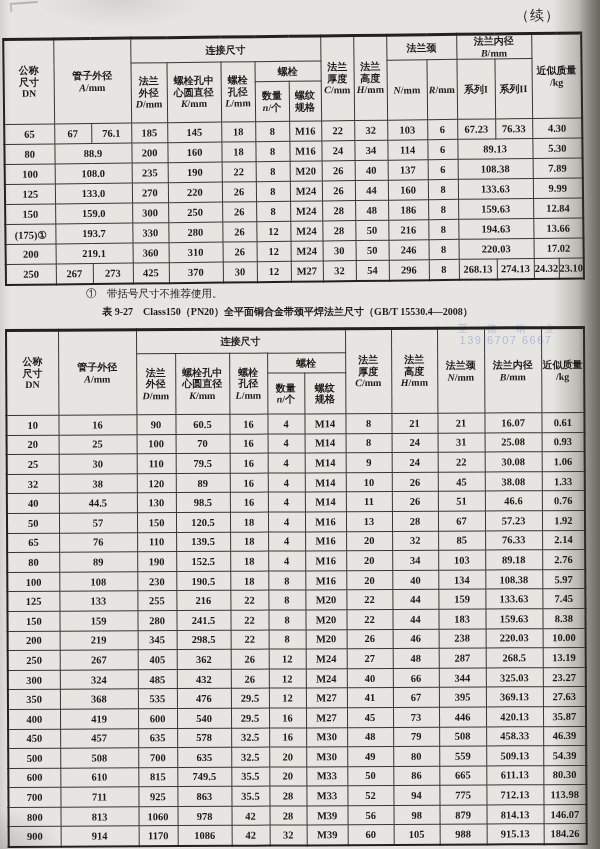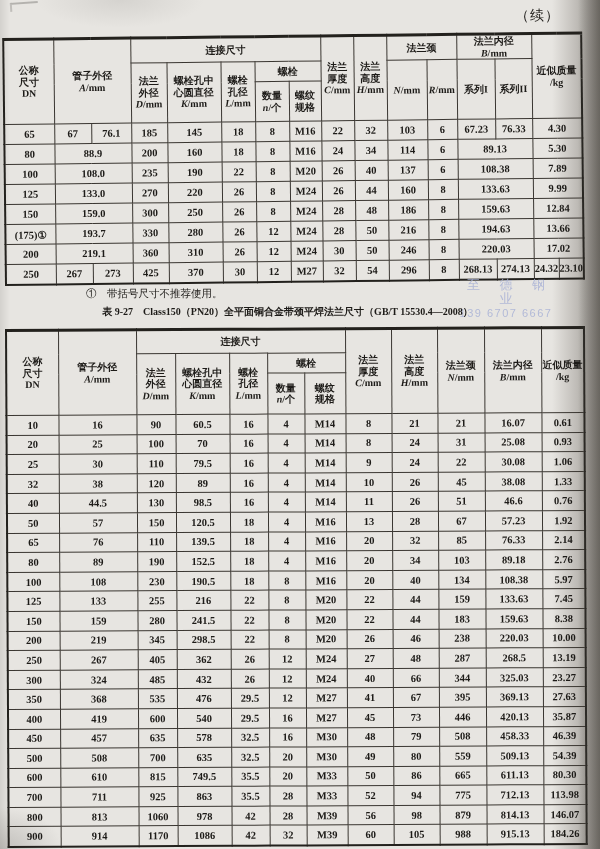--- a/index.html
+++ b/index.html
@@ -21,21 +21,21 @@
   .tbl th{font-size:10px;font-weight:bold;line-height:1.15;}
   .tbl td{font-size:10.5px;font-weight:bold;white-space:nowrap;}
   .tbl tr.h1{height:24px;} .tbl tr.h2{height:20px;} .t1wrap tr.h3{height:40px;} .t2wrap tr.h3{height:41px;}
   .t1wrap tbody tr{height:20px;} .t2wrap tbody tr{height:19.6px;}
   .hl{display:block;white-space:pre-line;}
   .hsub{display:block;}
   .hv{font-style:italic;font-weight:bold;}
   .footnote{position:absolute;left:86px;top:287px;font-size:10.5px;text-align:right;}
   .tbl-title{position:absolute;left:30px;right:55px;top:305px;text-align:center;font-size:10px;font-weight:bold;white-space:nowrap;}
   .watermark{position:absolute;left:448px;top:278px;width:116px;text-align:center;font-family:"Liberation Sans","DejaVu Sans",sans-serif;opacity:.85;}
-  .wm1{font-size:13px;letter-spacing:8px;padding-left:8px;line-height:1.1;}
+  .wm1{font-size:10px;letter-spacing:8px;padding-left:8px;line-height:1.1;margin-top:45px;}
   .wm2{font-size:11px;letter-spacing:1.5px;line-height:1.2;}
   .artifact{position:absolute;left:10px;top:2px;width:26px;height:7px;border-top:2px solid rgba(120,118,114,.45);border-left:2px solid rgba(120,118,114,.35);transform:rotate(-4deg);}
   .edge-right{position:absolute;top:0;right:0;bottom:0;width:22px;pointer-events:none;
     background:linear-gradient(to right, rgba(0,0,0,0), rgba(90,86,80,.28) 55%, rgba(70,66,60,.40));}
 </style>
 </head>
 <body>
 
 <div class="page">
 

